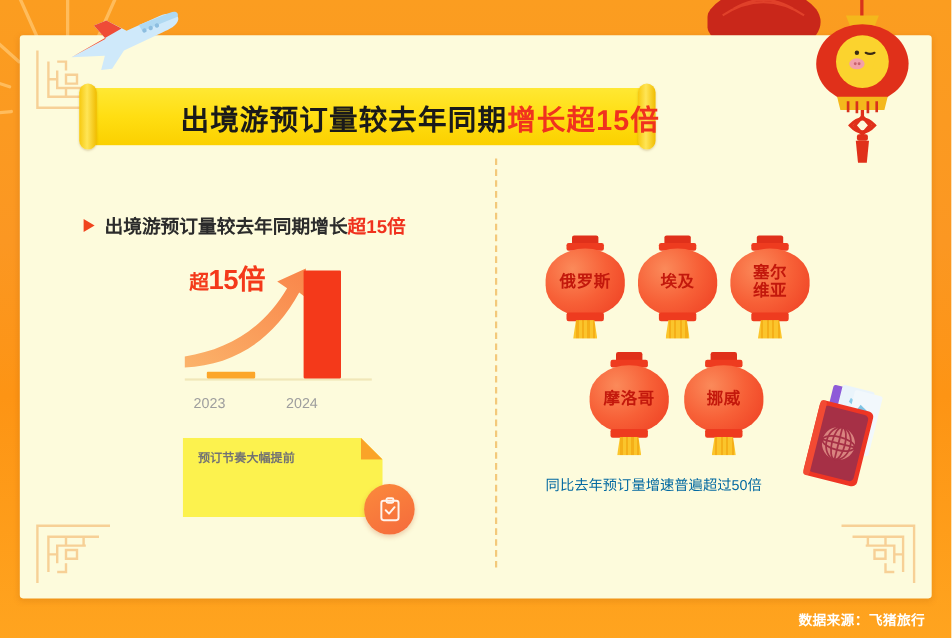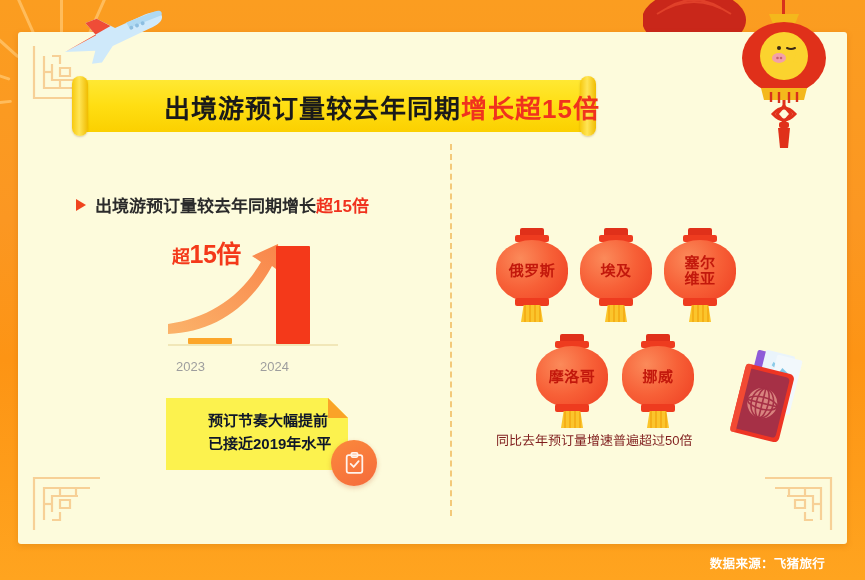--- a/index.html
+++ b/index.html
@@ -85,30 +85,30 @@
   .callout-bg{
     position:absolute;inset:0;background:#FCF24E;
     clip-path:polygon(0 0, calc(100% - 20px) 0, 100% 20px, 100% 100%, 0 100%);
   }
   .callout-fold{
     position:absolute;right:0;top:0;width:20px;height:20px;background:#FAA328;
     clip-path:polygon(0 0,100% 100%,0 100%);
   }
   .callout-txt{
     position:absolute;left:14px;top:11px;right:12px;
-    font-size:15px;font-weight:bold;color:#0f172a;line-height:1.55;margin-left:28px;
+    font-size:11px;font-weight:bold;color:#737373;line-height:1.55;
   }
   .badge{
     position:absolute;left:313px;top:408px;width:46px;height:46px;border-radius:50%;
     background:linear-gradient(150deg,#FB8A3C 0%,#F56A3C 100%);
     display:flex;align-items:center;justify-content:center;
     box-shadow:0 2px 5px rgba(190,80,30,.28);
   }
   
-  .lanterns{position:absolute;left:470px;top:190px;width:260px;height:215px;}
+  .lanterns{position:absolute;left:470px;top:176px;width:260px;height:215px;}
   .lant{position:absolute;width:72px;height:96px;}
   .lant .cap{
     position:absolute;left:24px;top:0;width:24px;height:9px;border-radius:2px;
     background:#E0301A;
   }
   .lant .cap2{
     position:absolute;left:19px;top:7px;width:34px;height:7px;border-radius:2px;
     background:#EE3B1F;
   }
   .lant .globe{
@@ -125,29 +125,29 @@
     position:absolute;left:19px;top:70px;width:34px;height:8px;border-radius:2px;
     background:#EE3B1F;
   }
   .lant .tassel{
     position:absolute;left:25px;top:77px;width:22px;height:17px;
     background:repeating-linear-gradient(90deg,#FBC52C 0 3px,#F5AF18 3px 5px);
     clip-path:polygon(12% 0,88% 0,100% 100%,0 100%);
   }
   .cap-note{
     position:absolute;left:478px;top:398px;width:230px;
-    font-size:13px;color:#7f1d1d;
+    font-size:13px;color:#0369a1;
   }
   
   .passport{position:absolute;left:686px;top:312px;width:116px;height:112px;}
   
   .footer{
     position:absolute;left:0;bottom:0;width:865px;height:36px;
     display:flex;align-items:center;justify-content:flex-end;gap:40px;
-    padding-right:40px;box-sizing:border-box;
+    padding-right:24px;box-sizing:border-box;
   }
   .footer span{font-size:12.5px;font-weight:bold;color:#FFFFFF;letter-spacing:.3px;}
 </style>
 </head>
 <body>
 
 <div id="stage">
 
   <div class="burst">
     <i style="transform:rotate(0deg) translateY(-62px)"></i>
@@ -245,21 +245,20 @@
       <div class="bar y2024" style="height: 97.8824px; background: rgb(244, 57, 26);"></div>
       <div class="xlab a">2023</div>
       <div class="xlab b">2024</div>
     </div>
 
     <div class="callout">
       <div class="callout-bg"></div>
       <div class="callout-fold"></div>
       <div class="callout-txt">
         <div>预订节奏大幅提前</div>
-        <div>已接近2019年水平</div>
       </div>
     </div>
     <div class="badge">
       <svg viewBox="0 0 24 24" width="25" height="25" fill="none" stroke="#FFF3EC" stroke-width="1.7" stroke-linecap="round" stroke-linejoin="round">
         <rect x="4.5" y="4" width="15" height="17" rx="2"></rect>
         <rect x="9" y="1.8" width="6" height="4" rx="1.2"></rect>
         <path d="M8.3 12.4 L11.2 15.3 L16 9.7"></path>
       </svg>
     </div>
 

